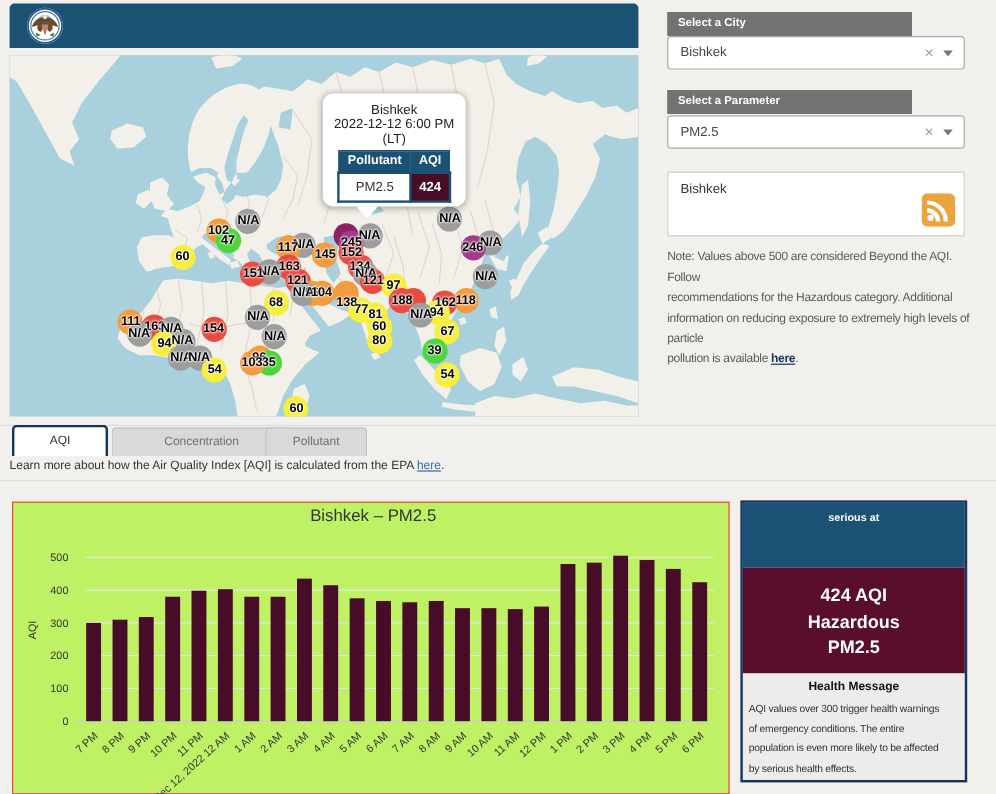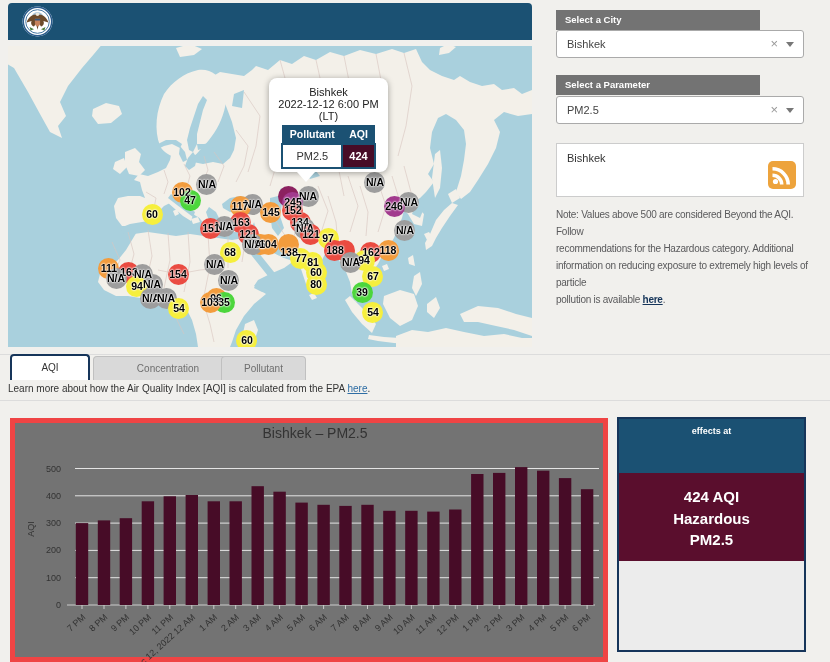--- a/index.html
+++ b/index.html
@@ -23,21 +23,21 @@
 .caret { position:absolute; right:9px; top:11px; width:0; height:0; border-left:4.5px solid transparent; border-right:4.5px solid transparent; border-top:5px solid #777; }
 #rssbox { left:556px; top:143px; width:248px; height:54px; background:#fff; border:1px solid #ccc; font-size:11px; color:#333; padding:8px 0 0 10px; }
 #note { left:556px; top:206px; width:256px; font-size:10px; letter-spacing:-0.25px; color:#5a5a5c; line-height:17px; }
 #note b { color:#16355a; text-decoration:underline; }
 .tab { top:356px; height:24px; border:1px solid #c0c0c0; border-bottom:none; border-radius:4px 4px 0 0; background:#d9d9d9; color:#6e6e6e; font-size:10px; text-align:center; line-height:23px; }
 #tab1 { left:10px; top:354px; height:26px; width:80px; background:#fff; border:2px solid #16355a; border-bottom:none; color:#333; line-height:24px; }
 #learn { left:8px; top:383px; font-size:10px; color:#333; }
 a.lnk { color:#2e6da4; text-decoration:underline; }
 #hr1 { left:0; top:354px; width:830px; height:1px; background:#dcdcdc; }
 #hr2 { left:0; top:400px; width:830px; height:1px; background:#dcdcdc; }
-#chart { left:10px; top:418px; width:598px; height:244px; background:#737373; border:5px solid #ef4444; }
+#chart { left:10px; top:418px; width:598px; height:244px; background:#bef264; border:1px solid #ef4444; }
 .yt { font-size:9px; fill:#333; }
 .xt { font-size:9px; fill:#333; }
 #cc { left:617px; top:417px; width:189px; height:235px; border:2px solid #16355a; background:#ececec; }
 #cchdr { background:#1b5173; color:#fff; text-align:center; height:54px; padding-top:5px; }
 #cchdr .l1 { font-size:11.5px; font-weight:bold; line-height:15px; }
 #cchdr .l2 { font-size:9px; font-weight:bold; line-height:15px; }
 #cchdr .l3 { font-size:11.5px; font-weight:bold; line-height:16px; }
 #ccmar { background:#5a0e2d; color:#fff; text-align:center; font-size:15px; font-weight:bold; line-height:21.5px; height:88px; padding-top:13px; }
 #cchealth { padding:6px 5px 0 5px; }
 #cchealth .hm { text-align:center; font-size:10px; font-weight:bold; color:#111; margin-bottom:4px; }
@@ -354,15 +354,19 @@
       <text class="xt" text-anchor="end" transform="translate(532.2,195) rotate(-42)">4 PM</text>
       <rect x="543.9" y="55.1" width="12.4" height="126.9" fill="#470c27"></rect>
       <line x1="550.1" y1="182" x2="550.1" y2="186" stroke="#ccc"></line>
       <text class="xt" text-anchor="end" transform="translate(554.1,195) rotate(-42)">5 PM</text>
       <rect x="565.9" y="66.2" width="12.4" height="115.8" fill="#470c27"></rect>
       <line x1="572.1" y1="182" x2="572.1" y2="186" stroke="#ccc"></line>
       <text class="xt" text-anchor="end" transform="translate(576.1,195) rotate(-42)">6 PM</text>
 </svg></div>
 <div id="cc" class="abs">
  <div id="cchdr">
-      <div class="l2">effects at</div>
+      <div class="l2">serious at</div>
     </div>
  <div id="ccmar">424 AQI<br>Hazardous<br>PM2.5</div>
+ <div id="cchealth">
+      <div class="hm">Health Message</div>
+      <div class="bt">AQI values over 300 trigger health warnings<br>of emergency conditions. The entire<br>population is even more likely to be affected<br>by serious health effects.</div>
+    </div>
 </div>
 </body></html>

